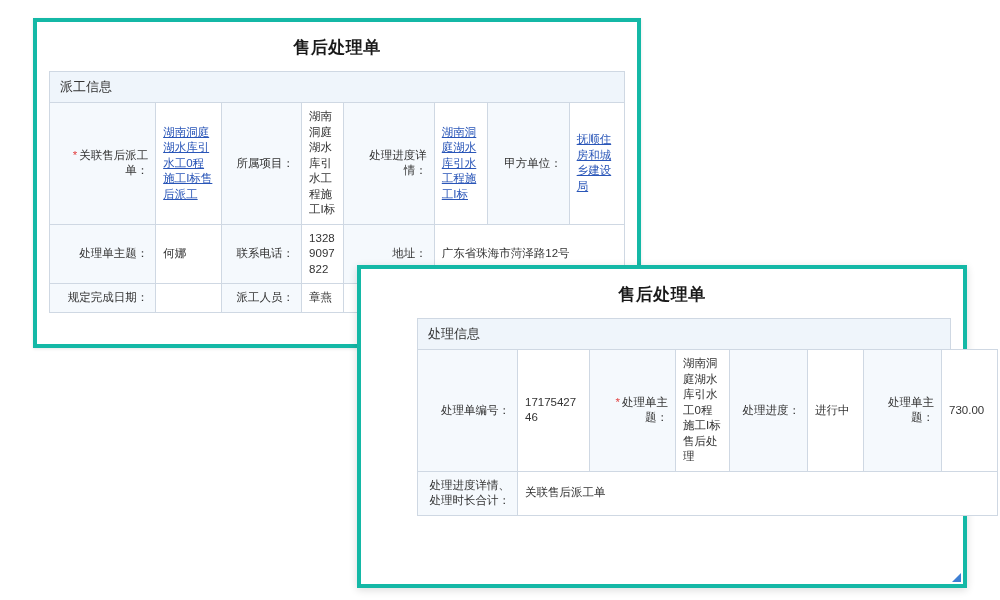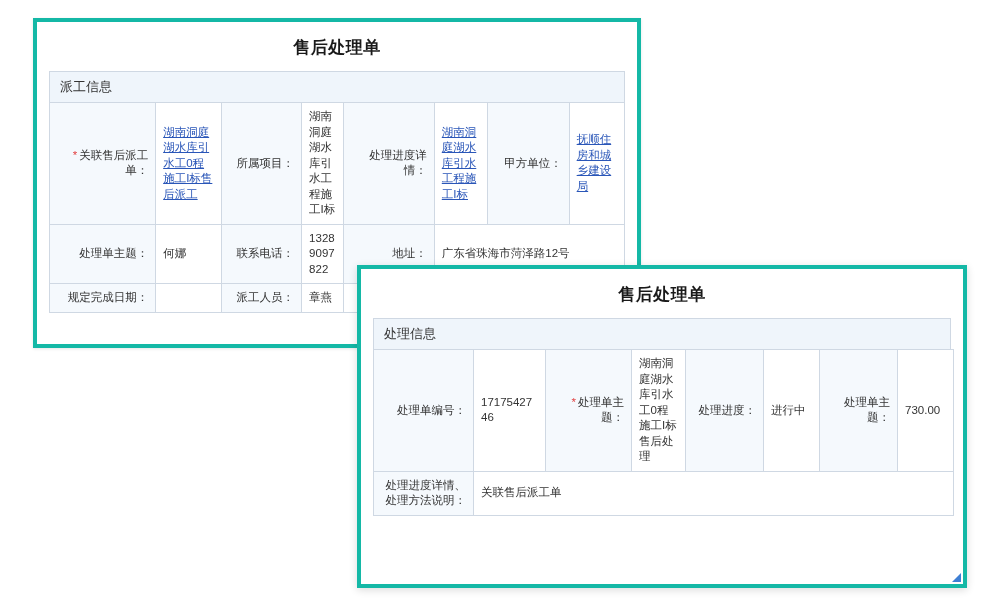--- a/index.html
+++ b/index.html
@@ -87,21 +87,21 @@
     margin-right: 2px;
   }
   a.link {
     color: #2a56b8;
     text-decoration: underline;
     cursor: pointer;
     word-break: break-all;
   }
 
   .pad-wrap { padding: 0 12px 12px 12px; }
-  #panel-front .pad-wrap { padding: 0 12px 0 12px; }
+  #panel-front .pad-wrap { padding: 0 12px 0 12px; margin-left: 44px; }
 
   .resize-grip {
     position: absolute;
     right: 2px;
     bottom: 2px;
     width: 10px;
     height: 10px;
     cursor: nwse-resize;
   }
   .resize-grip i {
@@ -204,21 +204,21 @@
             </td>
             <td class="val">湖南洞庭湖水库引水工0程施工I标售后处理</td>
             <td class="lbl">处理进度：</td>
             <td class="val">进行中</td>
             <td class="lbl">处理单主题：</td>
             <td class="val">730.00</td>
           </tr>
 
 
           <tr>
-            <td class="lbl">处理进度详情、处理方法说明：</td>
+            <td class="lbl">处理进度详情、处理时长合计：</td>
             <td class="val" colspan="7">关联售后派工单</td>
           </tr>
         </tbody>
       </table>
     </div>
 
     <div class="resize-grip">
         <i></i>
       </div>
   </div>

